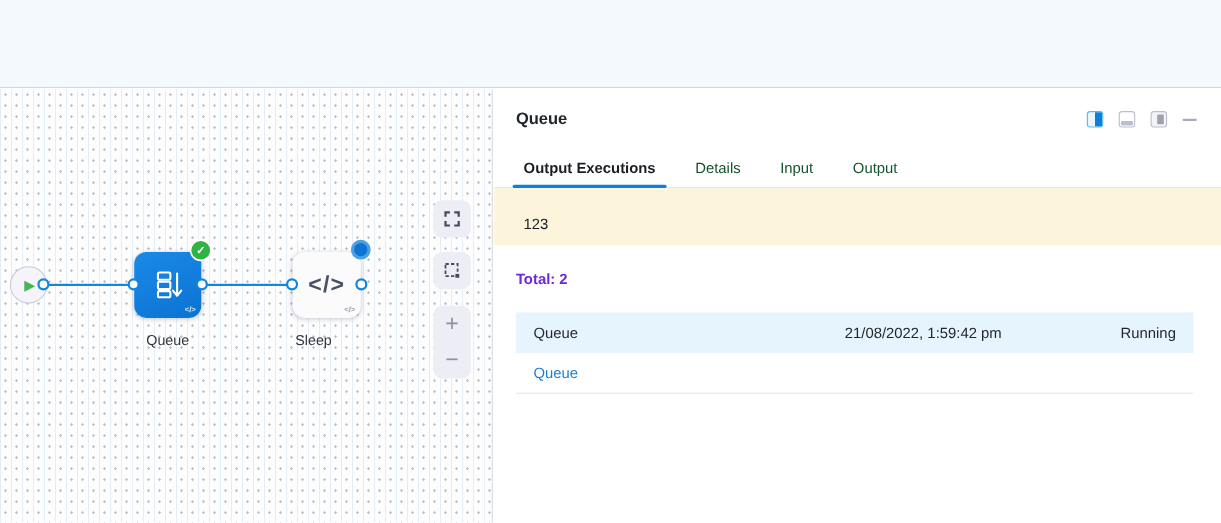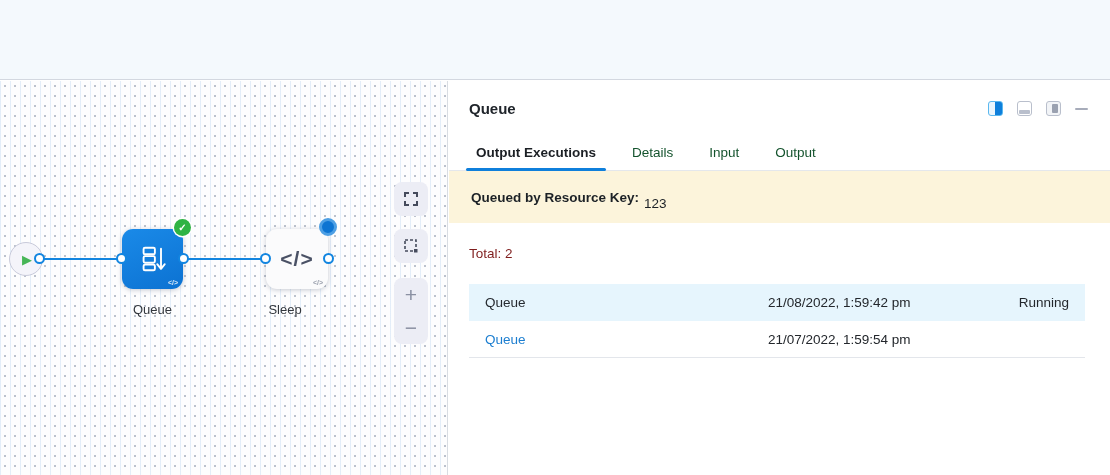--- a/index.html
+++ b/index.html
@@ -87,21 +87,21 @@
   .tab.active { font-weight:700; color:#1b1f24; }
   .tab.active::after { content:""; position:absolute; left:0; right:0; bottom:-1px;
     height:3px; background:#0f7fdb; border-radius:2px; }
 
   .banner { height:52px; background:#fcf4db; display:flex; align-items:center;
     padding:0 22px; font-size:13.5px; color:#1c2126; }
   .banner .lbl { font-weight:700; }
   .banner .val { margin-left:5px;margin-top:12px; }
 
   .panel-content { padding:23px 25px 0 20px; }
-  .total { font-size:13.5px; font-weight:400; color:#7f1d1d; }
+  .total { font-size:13.5px; font-weight:700; color:#6d28d9; }
 
   .exec-table { margin-top:23px; }
   .exec-row { display:grid; grid-template-columns:299px 1fr 120px;
     align-items:center; height:37px; font-size:13.5px; cursor:pointer; }
   .exec-row .cell-name { padding-left:16px; color:#262a30; }
   .exec-row.highlight { background:#e6f5fd; }
   .exec-row .cell-name.link { color:#1c7ed0; }
   .exec-row .cell-time { color:#23272c; }
   .exec-row .cell-status { text-align:right; padding-right:16px; color:#23272c; }
   .exec-row.bordered { border-bottom:1px solid #e3e6eb; }
@@ -187,33 +187,31 @@
   </div>
 
   <div class="tabs">
     <div class="tab active">Output Executions</div>
     <div class="tab">Details</div>
     <div class="tab">Input</div>
     <div class="tab">Output</div>
   </div>
 
   <div class="banner">
-    <span class="lbl">Queued by Resource Key:</span>
     <span class="val">123</span>
   </div>
 
   <div class="panel-content">
     <div class="total">Total: 2</div>
 
     <div class="exec-table">
       <div class="exec-row highlight">
         <div class="cell-name">Queue</div>
         <div class="cell-time">21/08/2022, 1:59:42 pm</div>
         <div class="cell-status">Running</div>
       </div>
       <div class="exec-row bordered">
         <div class="cell-name link">Queue</div>
-        <div class="cell-time">21/07/2022, 1:59:54 pm</div>
         <div class="cell-status"></div>
       </div>
     </div>
   </div>
 </div>
 
 </body></html>

